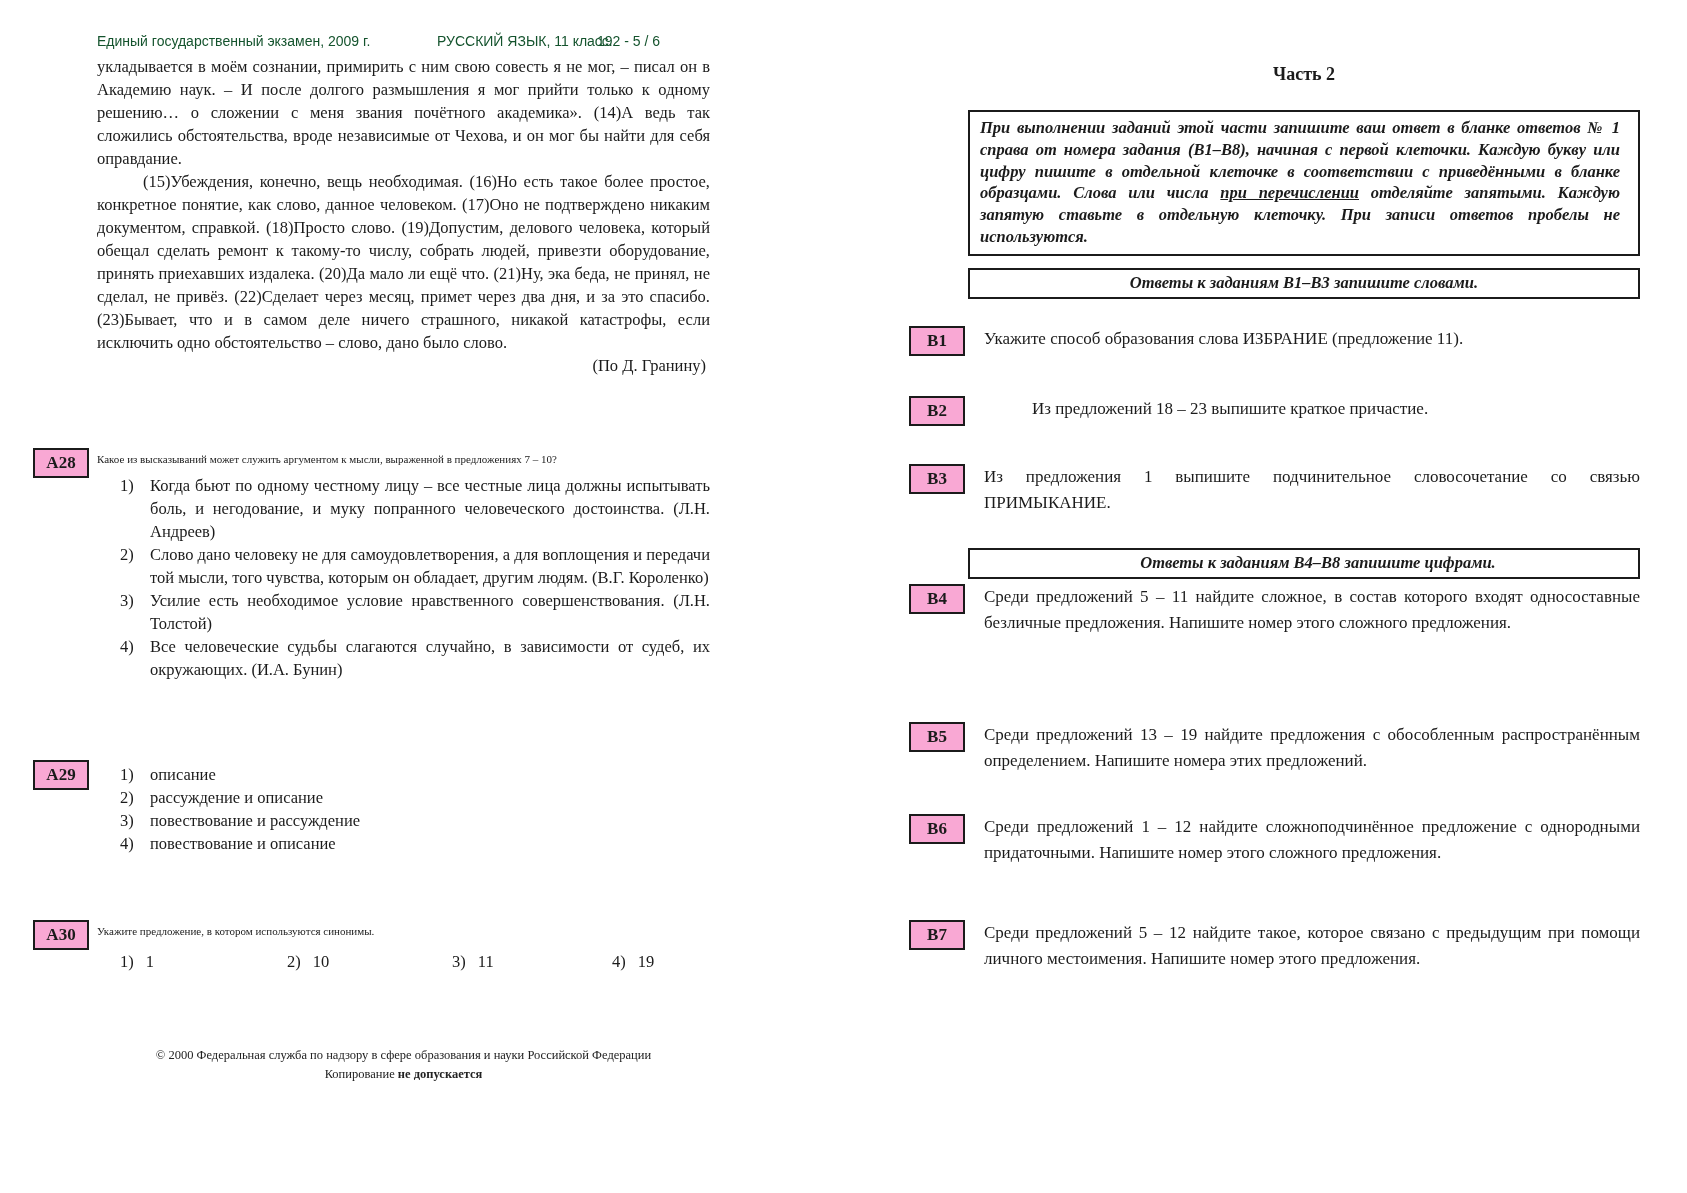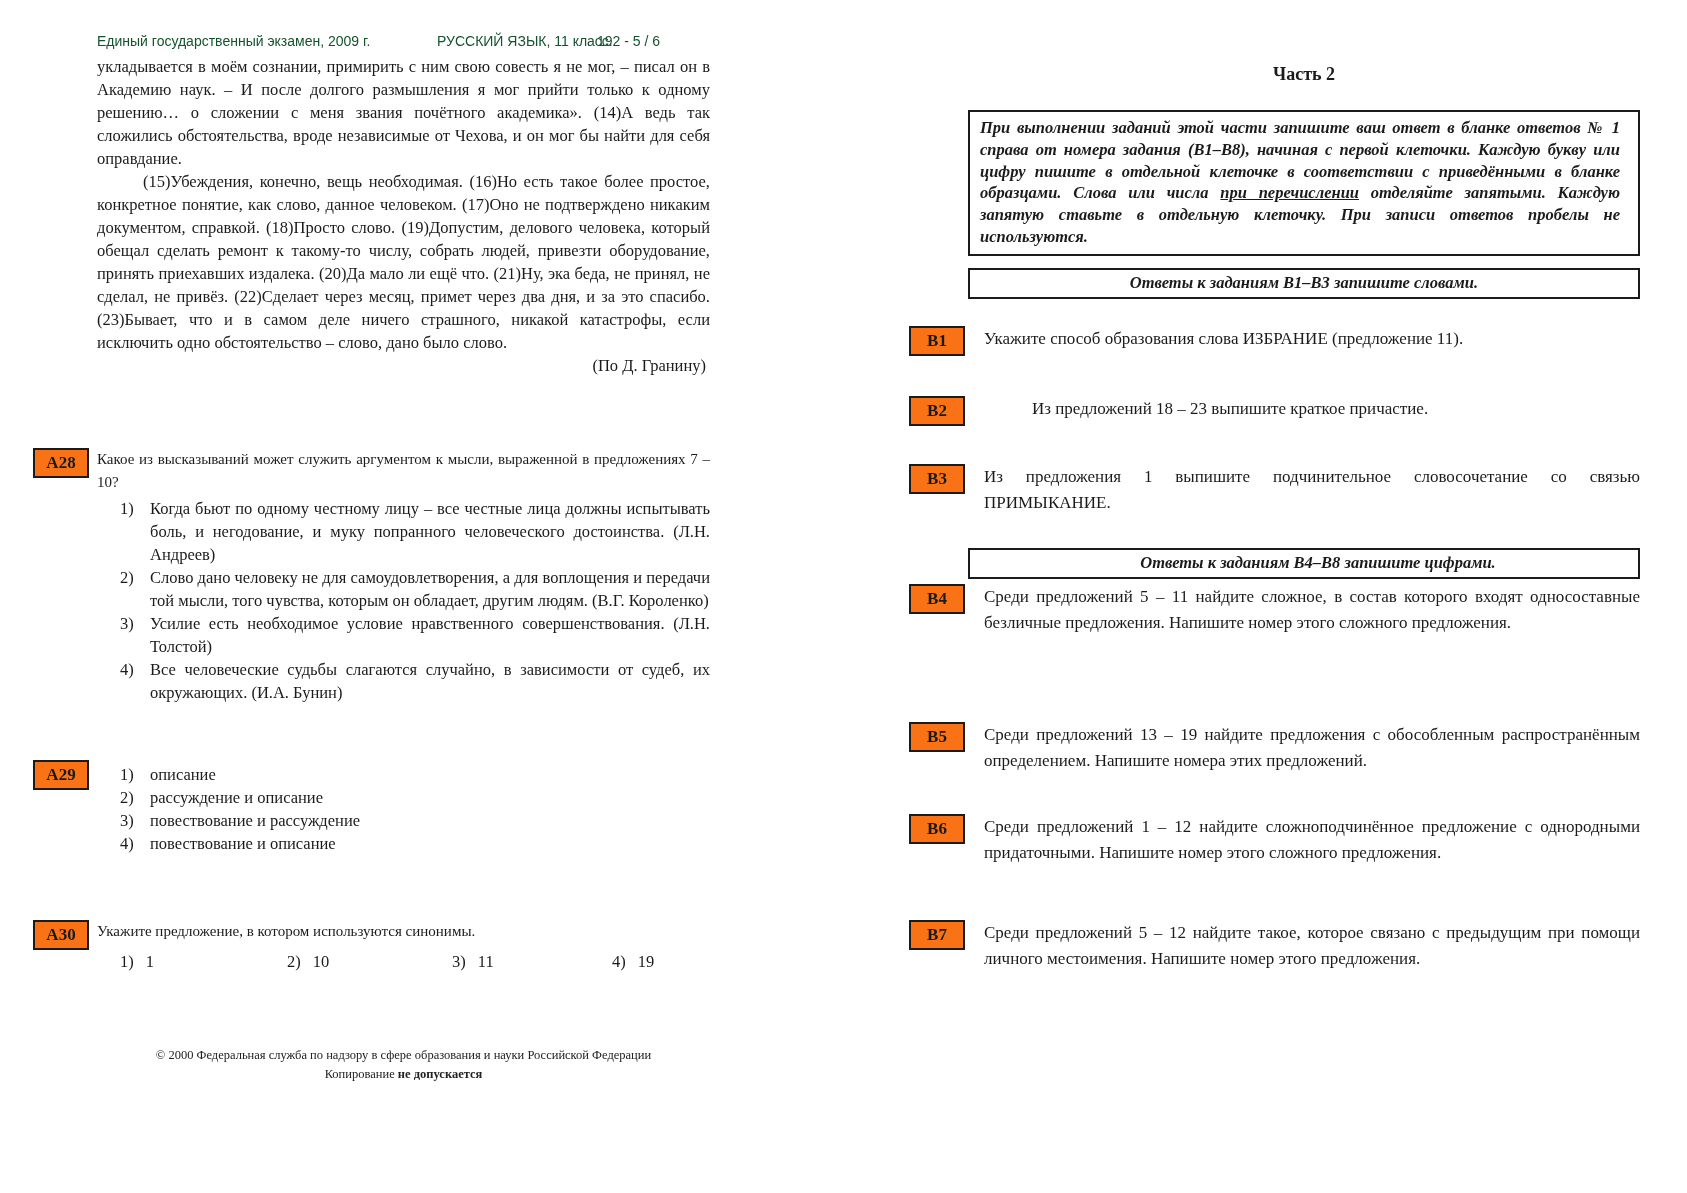--- a/index.html
+++ b/index.html
@@ -33,25 +33,25 @@
 
   .question { display: flex; align-items: flex-start; }
   .q-left   { left: 33px;  width: 677px; }
   .q-right  { left: 909px; width: 731px; }
 
   .qlabel {
     flex: 0 0 56px; height: 30px;
     border: 2px solid #1b1b1b;
     display: flex; align-items: center; justify-content: center;
     font-weight: bold; font-size: 17px;
-    background: #f97316;
+    background: #f9a8d4;
   }
   .q-left  .qbody { margin-left: 8px;  width: 613px; }
   .q-right .qbody { margin-left: 19px; width: 656px; }
-  .qtext { font-size: 15px; line-height: 23px; text-align: justify; }
+  .qtext { font-size: 11px; line-height: 23px; text-align: justify; }
   .q-right .qtext { font-size: 17px; line-height: 26px; }
 
   .opts { margin-top: 3px; padding-left: 23px; }
   .opt  { display: flex; font-size: 16.5px; line-height: 23px; }
   .onum { flex: 0 0 30px; }
   .otext{ flex: 1; text-align: justify; }
 
   .opts-row {
     margin-top: 9px; padding-left: 23px;
     display: grid; grid-template-columns: 167px 165px 160px auto;

